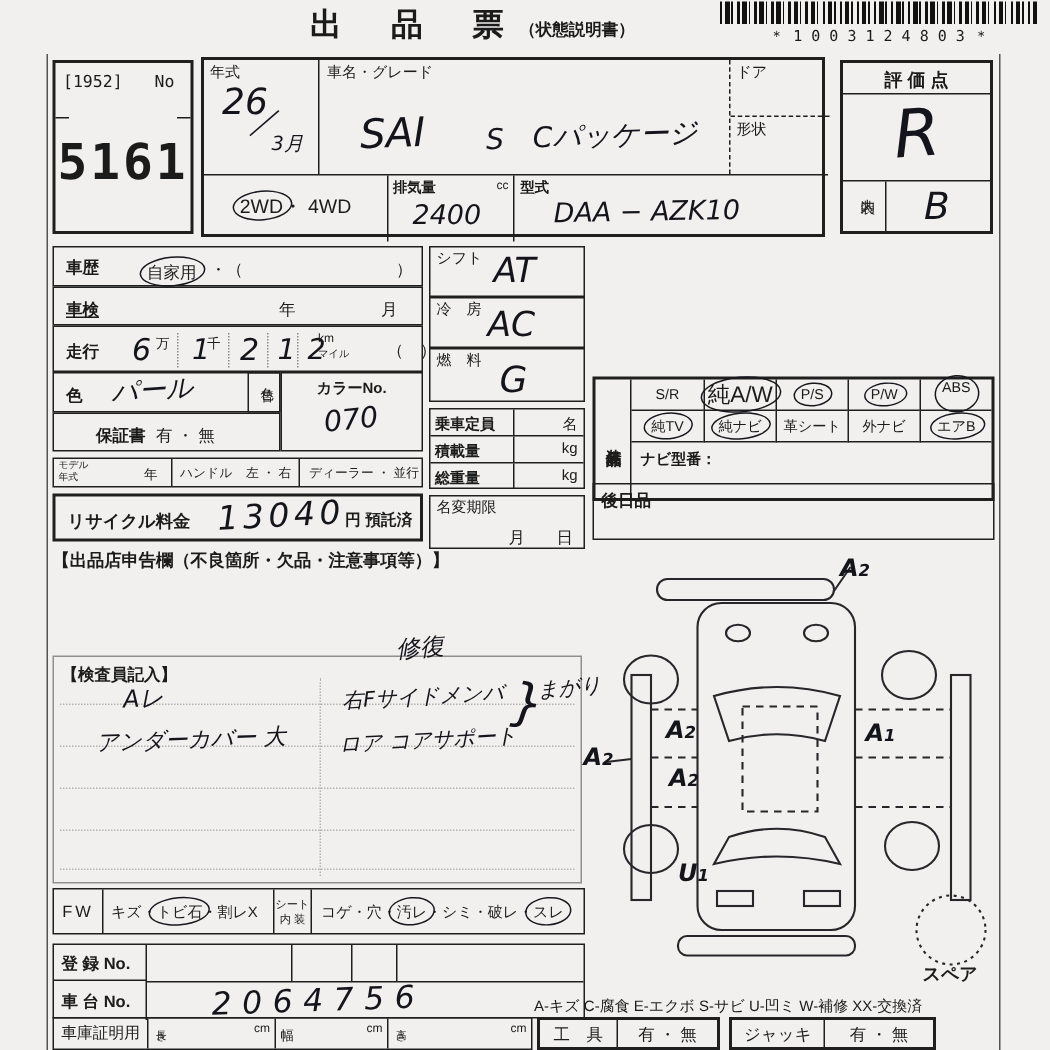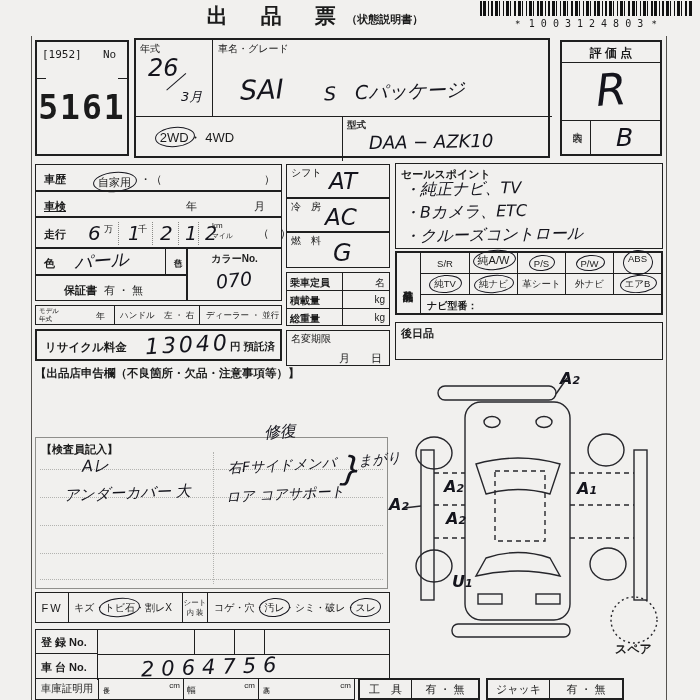--- a/index.html
+++ b/index.html
@@ -66,24 +66,34 @@
       <div class="abs lbl" style="left:4px;top:3px;">年式</div>
       <div class="abs hw" style="left:12px;top:16px;font-size:24px;">26</div>
       <div class="abs hw" style="left:30px;top:30px;font-size:20px;">／</div>
       <div class="abs hw" style="left:45px;top:50px;font-size:13px;">3月</div>
     </div>
     <div class="abs" style="left:76px;top:0;width:274px;height:76px;">
       <div class="abs lbl" style="left:6px;top:3px;">車名・グレード</div>
       <div class="abs hw" style="left:28px;top:36px;font-size:27px;transform:rotate(-2deg);">SAI</div>
       <div class="abs hw" style="left:112px;top:42px;font-size:19px;transform:rotate(-2deg);">S　Cパッケージ</div>
     </div>
+    <div class="abs" style="left:350px;top:0;width:66px;height:76px;border-left:1.4px dashed #1f1f1f;">
+      <div class="abs lbl" style="left:4px;top:3px;">ドア</div>
+      <div class="abs" style="left:0;top:37px;width:100%;border-top:1.4px dashed #1f1f1f;"></div>
+      <div class="abs lbl" style="left:4px;top:41px;">形状</div>
+    </div>
 
     <div class="abs" style="left:0;top:76px;width:416px;height:44px;border-top:1.5px solid #1f1f1f;">
       <div class="abs" style="left:0;top:0;width:122px;height:100%;text-align:center;font-size:13px;padding-top:12px;box-sizing:border-box;">
         <span class="circ">2WD</span><span>・</span>&nbsp;<span>4WD</span>
+      </div>
+      <div class="abs" style="left:122px;top:0;width:84px;height:100%;border-left:1.5px solid #1f1f1f;">
+        <div class="abs" style="left:3px;top:2px;font-size:9.5px;font-weight:bold;">排気量</div>
+        <div class="abs" style="right:4px;top:2px;font-size:8px;">cc</div>
+        <div class="abs hw" style="left:16px;top:18px;font-size:18px;">2400</div>
       </div>
       <div class="abs" style="left:206px;top:0;width:210px;height:100%;border-left:1.5px solid #1f1f1f;">
         <div class="abs" style="left:4px;top:2px;font-size:9.5px;font-weight:bold;">型式</div>
         <div class="abs hw" style="left:26px;top:16px;font-size:18px;transform:rotate(-1deg);">DAA − AZK10</div>
       </div>
     </div>
   </div>
 
   <div class="box thick" style="left:560px;top:40px;width:102px;height:116px;">
     <div class="abs" style="left:0;top:0;width:100%;height:21px;border-bottom:1.5px solid #1f1f1f;text-align:center;font-size:12px;font-weight:bold;padding-top:3px;box-sizing:border-box;">評 価 点</div>
@@ -192,36 +202,30 @@
       <div style="flex:1;text-align:right;font-size:10px;padding:3px 4px 0 0;">kg</div>
     </div>
   </div>
 
   <div class="box" style="left:286px;top:330px;width:104px;height:36px;">
     <div class="abs lbl" style="left:4px;top:2px;">名変期限</div>
     <span class="abs" style="left:52px;top:20px;font-size:11px;">月</span>
     <span class="abs" style="left:84px;top:20px;font-size:11px;">日</span>
   </div>
 
-  <div class="box" style="left:395px;top:163px;width:268px;height:86px;">
-    <div class="abs" style="left:5px;top:3px;font-size:11px;font-weight:bold;">セールスポイント</div>
-    <div class="abs hw" style="left:8px;top:17px;font-size:16px;transform:rotate(-1deg);">・純正ナビ、TV</div>
-    <div class="abs hw" style="left:8px;top:40px;font-size:16px;transform:rotate(-1deg);">・Bカメラ、ETC</div>
-    <div class="abs hw" style="left:8px;top:63px;font-size:16px;transform:rotate(-1deg);">・クルーズコントロール</div>
-  </div>
-
-  <div class="box" style="left:395px;top:251px;width:268px;height:64px;border-width:2px;display:flex;">
+
+  <div class="box" style="left:395px;top:251px;width:268px;height:83px;border-width:2px;display:flex;">
     <div style="width:24px;border-right:1.4px solid #1f1f1f;display:flex;align-items:center;justify-content:center;box-sizing:border-box;">
       <span class="vert" style="font-size:10.5px;font-weight:bold;">装備品</span>
     </div>
     <div style="flex:1;display:grid;grid-template-columns:repeat(5,1fr);grid-template-rows:21px 21px 21px;">
       <div style="border-bottom:1.3px solid #1f1f1f;display:flex;align-items:center;justify-content:center;font-size:9.5px;">
           <span>S/R</span>
         </div>
-      <div style="border-bottom:1.3px solid #1f1f1f;border-left:1.3px solid #1f1f1f;display:flex;align-items:flex-start;justify-content:center;font-size:11px;">
+      <div style="border-bottom:1.3px solid #1f1f1f;border-left:1.3px solid #1f1f1f;display:flex;align-items:flex-end;justify-content:center;font-size:15px;">
           <span class="circ">純A/W</span>
         </div>
       <div style="border-bottom:1.3px solid #1f1f1f;border-left:1.3px solid #1f1f1f;display:flex;align-items:center;justify-content:center;font-size:9.5px;">
           <span class="circ">P/S</span>
         </div>
       <div style="border-bottom:1.3px solid #1f1f1f;border-left:1.3px solid #1f1f1f;display:flex;align-items:center;justify-content:center;font-size:9.5px;">
           <span class="circ">P/W</span>
         </div>
       <div style="border-bottom:1.3px solid #1f1f1f;border-left:1.3px solid #1f1f1f;display:flex;justify-content:center;font-size:9.5px;">
           <span class="circ">ABS</span>
@@ -333,20 +337,21 @@
   <div class="box" style="left:35px;top:629px;width:355px;height:50px;">
     <div class="abs" style="left:0;top:0;width:62px;height:24px;border-right:1.3px solid #1f1f1f;border-bottom:1.3px solid #1f1f1f;font-size:11px;font-weight:bold;padding:5px 0 0 5px;box-sizing:border-box;">登 録 No.</div>
     <div class="abs" style="left:62px;top:24px;right:0;border-top:1.3px solid #1f1f1f;"></div>
     <div class="abs" style="left:158px;top:0;height:24px;border-left:1.3px solid #1f1f1f;"></div>
     <div class="abs" style="left:198px;top:0;height:24px;border-left:1.3px solid #1f1f1f;"></div>
     <div class="abs" style="left:228px;top:0;height:24px;border-left:1.3px solid #1f1f1f;"></div>
     <div class="abs" style="left:0;top:24px;width:62px;height:26px;border-right:1.3px solid #1f1f1f;font-size:11px;font-weight:bold;padding:6px 0 0 5px;box-sizing:border-box;">車 台 No.</div>
     <div class="abs hw" style="left:105px;top:27px;font-size:21px;letter-spacing:7px;transform:rotate(-2deg);">2064756</div>
   </div>
 
+  <div class="abs" style="left:356px;top:664px;width:310px;font-size:10px;white-space:nowrap;">A-キズ  C-腐食  E-エクボ  S-サビ  U-凹ミ  W-補修  XX-交換済</div>
 
   <div class="box" style="left:35px;top:678px;width:320px;height:22px;display:flex;">
     <div style="width:63px;border-right:1.3px solid #1f1f1f;display:flex;align-items:center;justify-content:center;font-size:10.5px;box-sizing:border-box;">車庫証明用</div>
     <div style="width:85px;border-right:1.3px solid #1f1f1f;position:relative;box-sizing:border-box;">
       <span class="abs vert" style="left:2px;top:2px;font-size:7px;height:18px;">長さ</span>
       <span class="abs" style="right:3px;top:2px;font-size:8px;">cm</span>
     </div>
     <div style="width:75px;border-right:1.3px solid #1f1f1f;position:relative;box-sizing:border-box;">
       <span class="abs" style="left:3px;top:5px;font-size:9px;">幅</span>
       <span class="abs" style="right:3px;top:2px;font-size:8px;">cm</span>

